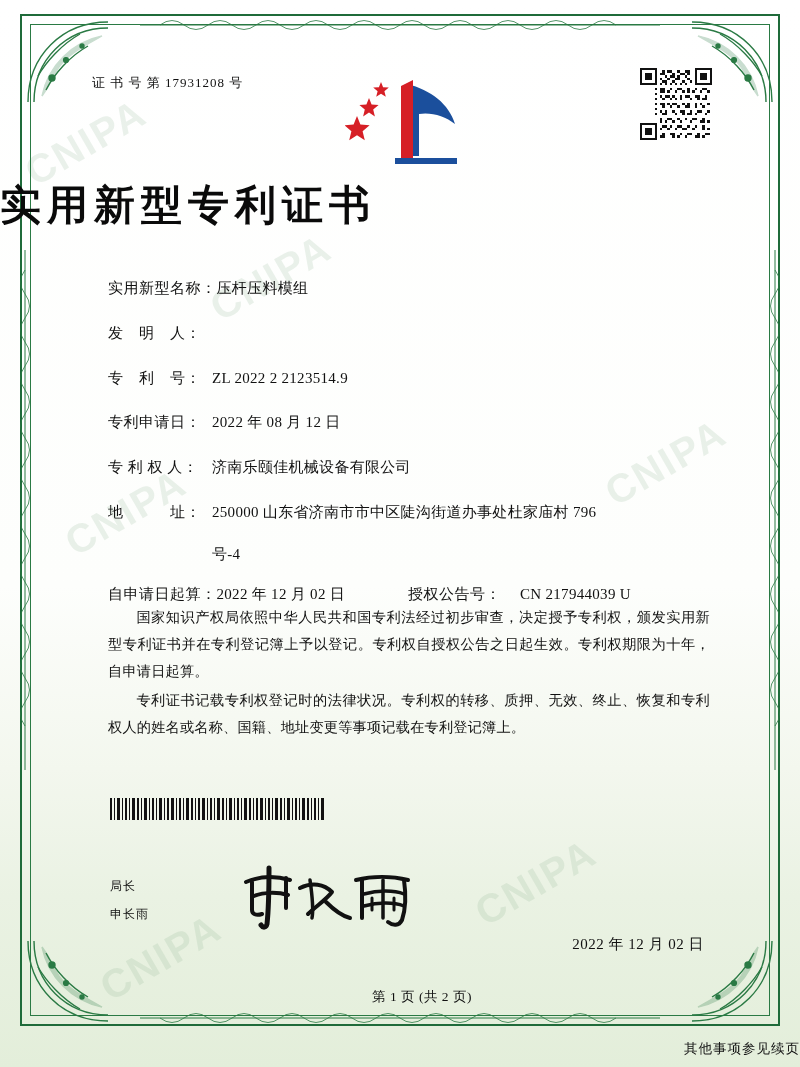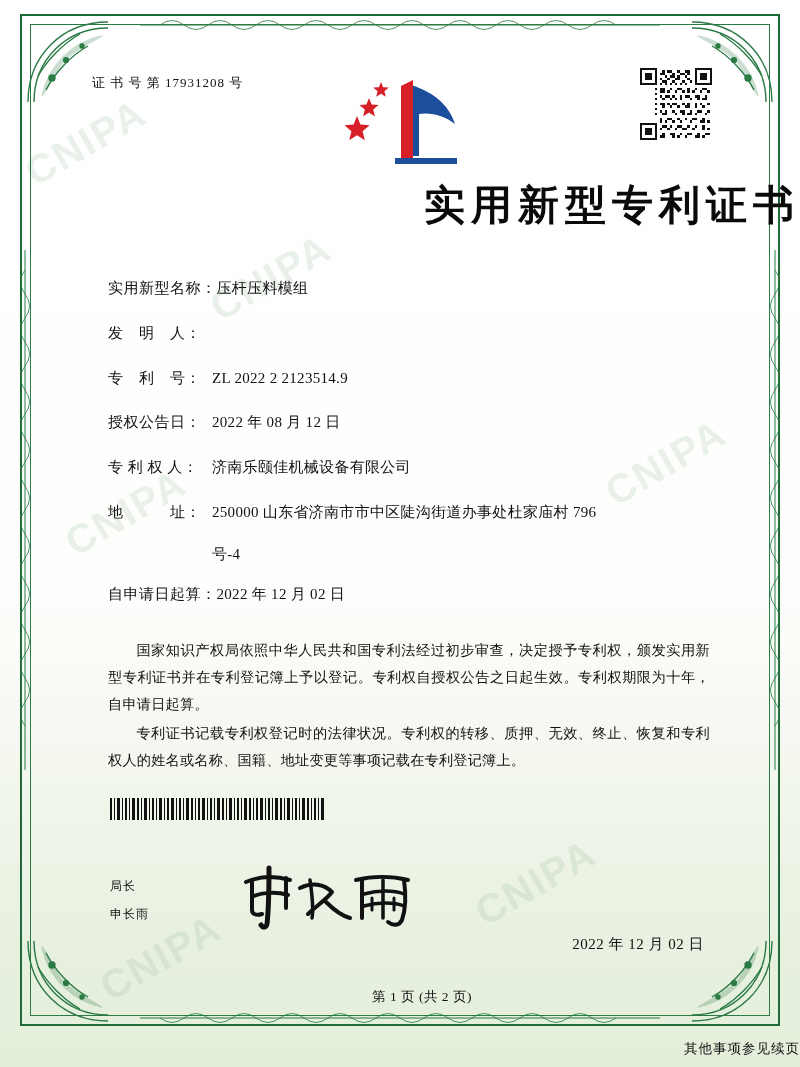--- a/index.html
+++ b/index.html
@@ -102,21 +102,21 @@
     height: 72px;
     background: #fff;
   }
   .qr svg { display: block; }
 
   .title {
     position: absolute;
     left: 0;
     right: 0;
     top: 178px;
-    text-align: right;
+    text-align: left;
     font-size: 41px;
     font-weight: 700;
     letter-spacing: 6px;
     color: #0a0a0a;
     font-family: "Liberation Serif", "DejaVu Serif", serif;
   }
 
   
   .fields {
     position: absolute;
@@ -154,21 +154,20 @@
   .paras {
     position: absolute;
     left: 108px;
     top: 604px;
     width: 602px;
     font-size: 14.2px;
     line-height: 27px;
     color: #111;
     text-align: justify;
     letter-spacing: 0.2px;
-    margin-top: 33px;
   }
   .paras p {
     margin: 0 0 2px 0;
     text-indent: 2em;
   }
 
   
   .barcode {
     position: absolute;
     left: 110px;
@@ -503,40 +502,44 @@
       <div class="val">压杆压料模组</div>
     </div>
     <div class="row">
       <div class="lbl">发　明　人：</div>
     </div>
     <div class="row">
       <div class="lbl">专　利　号：</div>
       <div class="val en">ZL 2022 2 2123514.9</div>
     </div>
     <div class="row">
-      <div class="lbl">授权公告日：</div>
+      <div class="lbl">专利申请日：</div>
       <div class="val">2022 年 08 月 12 日</div>
     </div>
     <div class="row">
       <div class="lbl">专 利 权 人：</div>
       <div class="val">济南乐颐佳机械设备有限公司</div>
     </div>
     <div class="row" style="margin-bottom:20px;">
       <div class="lbl">地　　　址：</div>
       <div class="val">250000  山东省济南市市中区陡沟街道办事处杜家庙村 796</div>
     </div>
     <div class="row" style="margin-bottom:19px;align-items:flex-end;">
       <div class="lbl"></div>
       <div class="val">号-4</div>
     </div>
     <div class="row">
       <div class="val-wrap2">
         <div class="col-a">
           <div class="lbl">自申请日起算：</div>
           <div class="val">2022 年 12 月 02 日</div>
+        </div>
+        <div class="col-b">
+          <div class="lbl2">授权公告号：</div>
+          <div class="val en">CN 217944039 U</div>
         </div>
       </div>
     </div>
   </div>
 
   <div class="paras">
     <p>国家知识产权局依照中华人民共和国专利法经过初步审查，决定授予专利权，颁发实用新型专利证书并在专利登记簿上予以登记。专利权自授权公告之日起生效。专利权期限为十年，自申请日起算。</p>
     <p>专利证书记载专利权登记时的法律状况。专利权的转移、质押、无效、终止、恢复和专利权人的姓名或名称、国籍、地址变更等事项记载在专利登记簿上。</p>
   </div>
 

